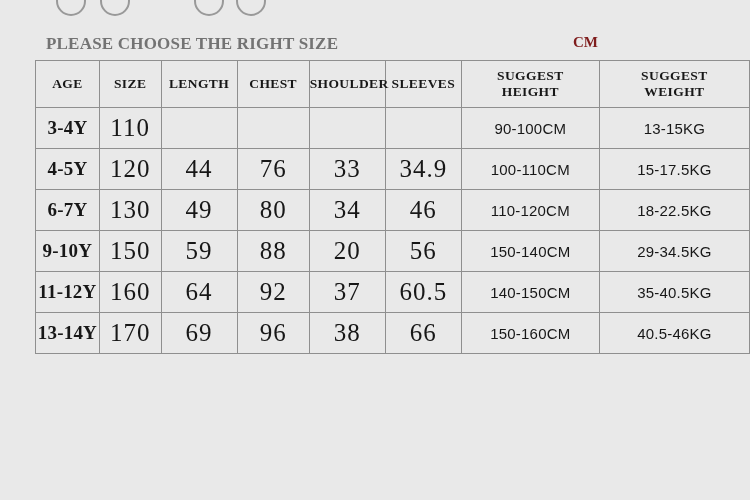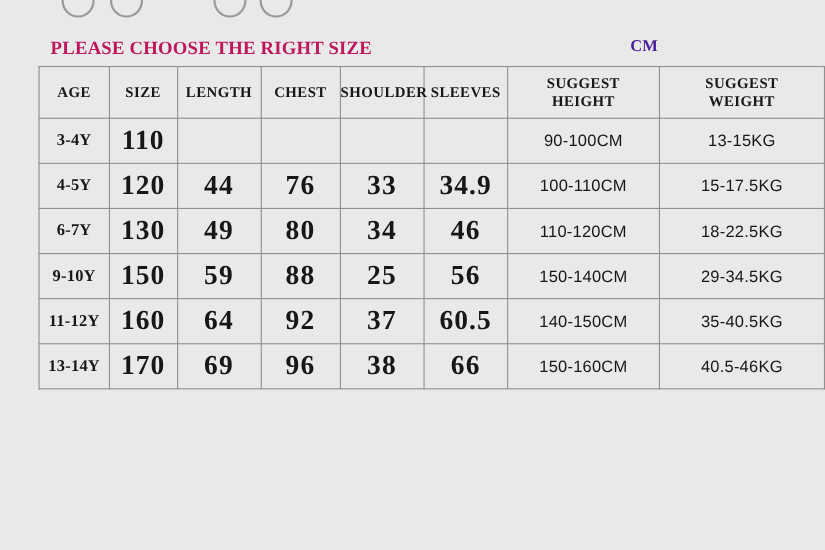--- a/index.html
+++ b/index.html
@@ -41,31 +41,31 @@
   .c4 { left: 180px; }
 
   .title {
     position: absolute;
     left: 46px;
     top: 34px;
     font-family: "Liberation Serif", serif;
     font-weight: bold;
     font-size: 17px;
     letter-spacing: 0.2px;
-    color: #be185d;
+    color: #737373;
     white-space: nowrap;
   }
   .cm-label {
     position: absolute;
     left: 573px;
     top: 34px;
     font-family: "Liberation Serif", serif;
     font-weight: bold;
     font-size: 15px;
-    color: #4c1d95;
+    color: #7f1d1d;
   }
 
   table.size-table {
     position: absolute;
     left: 35px;
     top: 60px;
     width: 715px;
     border-collapse: collapse;
     table-layout: fixed;
     background: #e9e9e9;
@@ -96,29 +96,28 @@
   }
   thead th.wide {
     font-size: 13.5px;
     line-height: 1.15;
   }
   tbody tr { height: 41px; }
 
   td.age {
     font-family: "Liberation Serif", serif;
     font-weight: bold;
-    font-size: 15px;
+    font-size: 19px;
     letter-spacing: 0.2px;
   }
   td.big {
     font-family: "Liberation Serif", serif;
     font-size: 25px;
     letter-spacing: 1px;
     color: #2a2a2a;
-    font-weight: bold;
   }
   td.small {
     font-family: "Liberation Sans", sans-serif;
     font-size: 15px;
     letter-spacing: 0.2px;
     color: #1f1f1f;
   }
   td.empty { }
 </style>
 </head>
@@ -194,21 +193,21 @@
         <td class="big">34</td>
         <td class="big">46</td>
         <td class="small">110-120CM</td>
         <td class="small">18-22.5KG</td>
       </tr>
       <tr>
         <td class="age">9-10Y</td>
         <td class="big">150</td>
         <td class="big">59</td>
         <td class="big">88</td>
-        <td class="big">25</td>
+        <td class="big">20</td>
         <td class="big">56</td>
         <td class="small">150-140CM</td>
         <td class="small">29-34.5KG</td>
       </tr>
       <tr>
         <td class="age">11-12Y</td>
         <td class="big">160</td>
         <td class="big">64</td>
         <td class="big">92</td>
         <td class="big">37</td>

